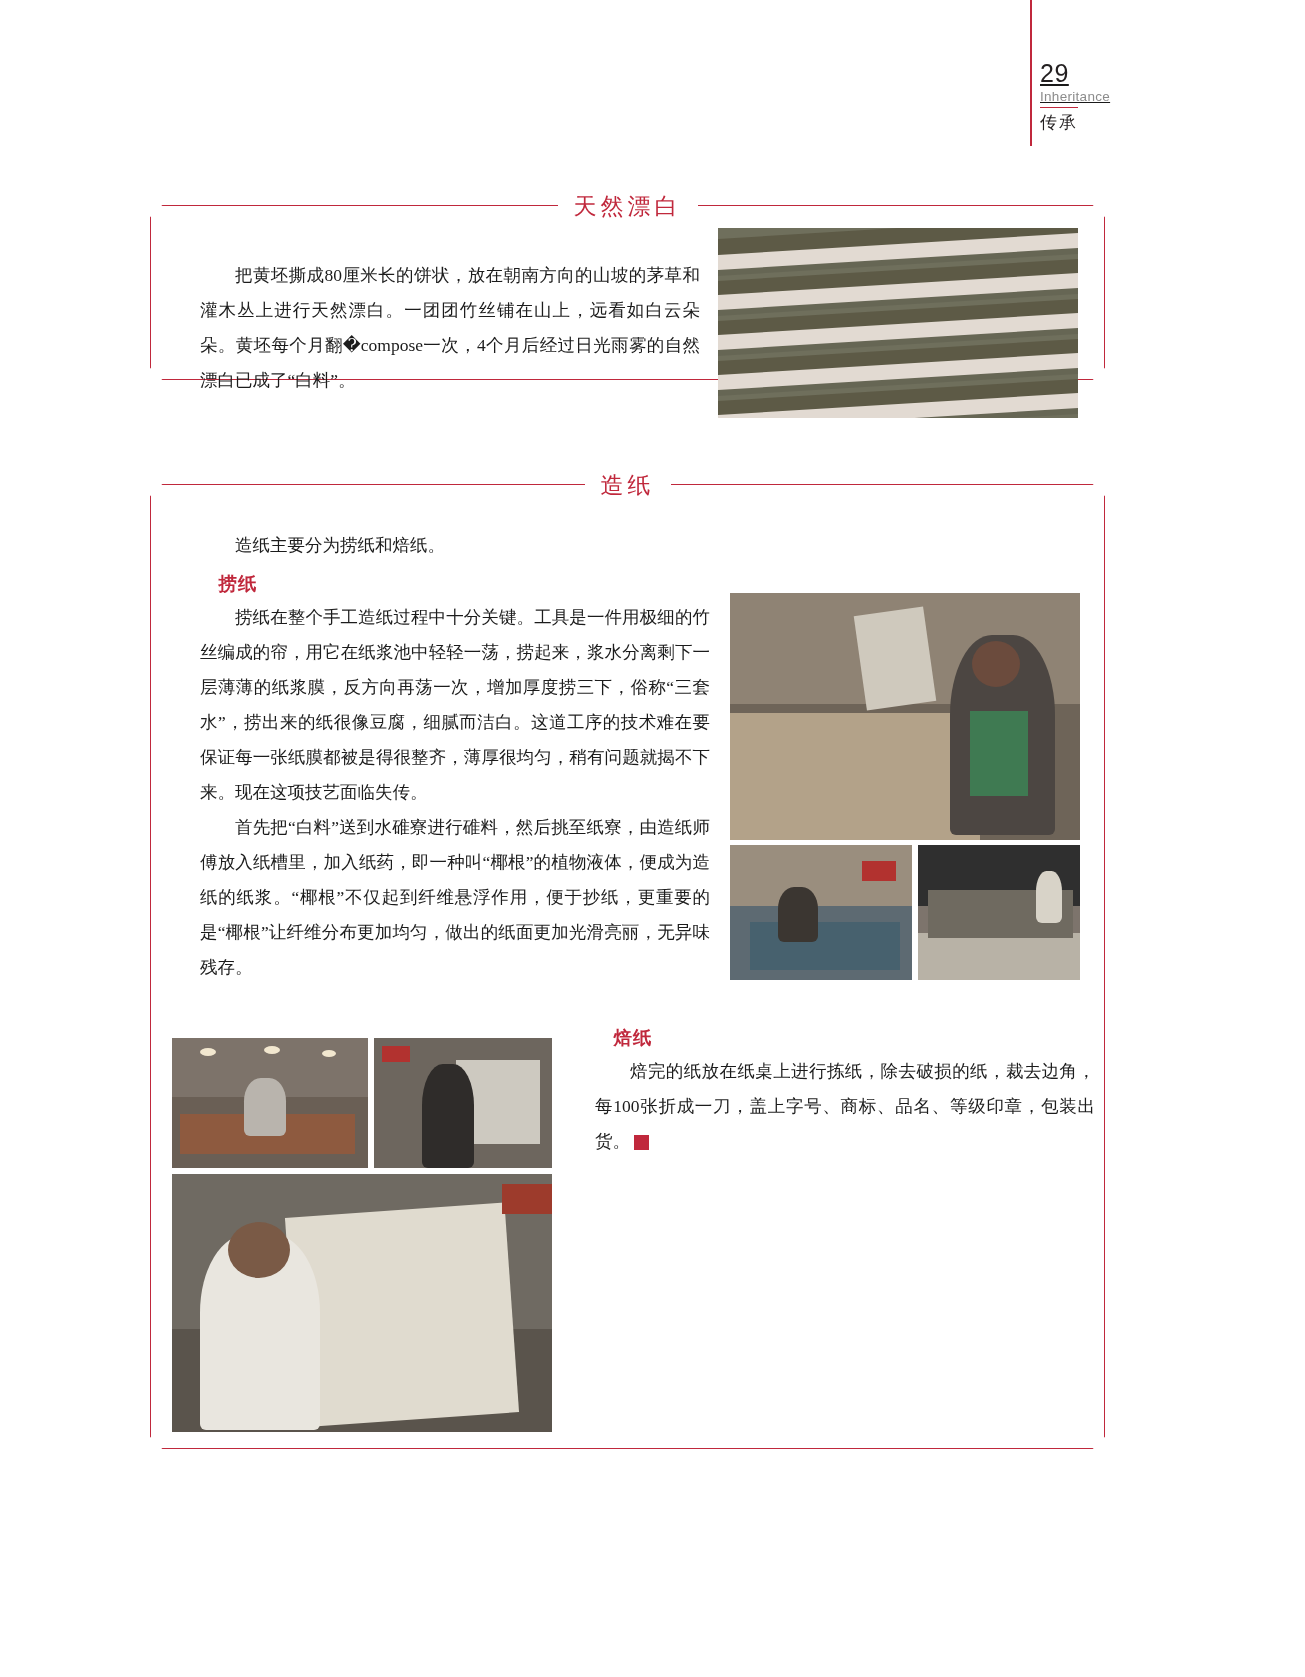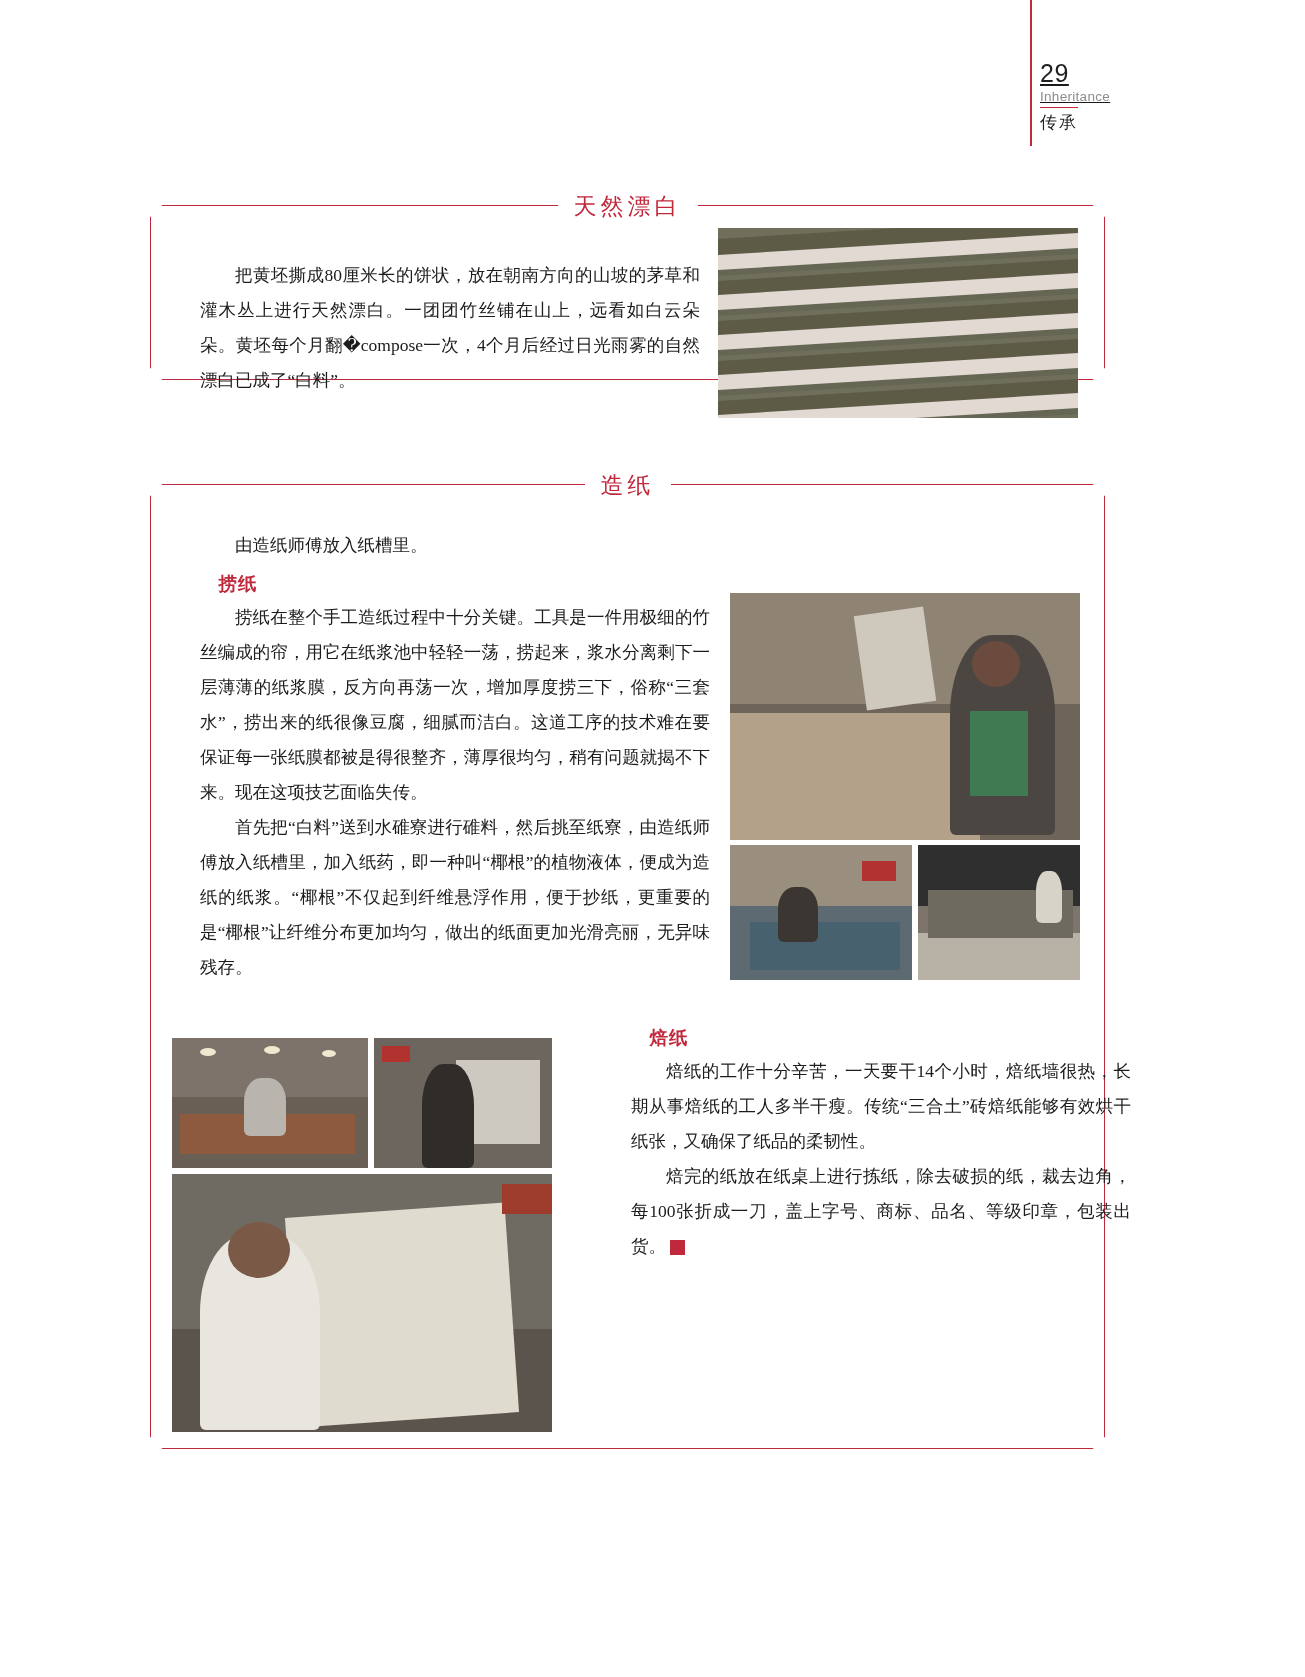--- a/index.html
+++ b/index.html
@@ -197,21 +197,21 @@
 
 <div class="panel" style="left:150px; top:484px; width:955px; height:965px;">
   <div class="notch" style="left:-8px; top:-8px;"></div>
   <div class="notch" style="right:-8px; top:-8px;"></div>
   <div class="notch" style="left:-8px; bottom:-8px;"></div>
   <div class="notch" style="right:-8px; bottom:-8px;"></div>
   <div class="panel-title">造纸</div>
 </div>
 
 <div style="position:absolute; left:200px; top:528px; width:500px;">
-  <p class="para indent">由造纸师傅放入纸槽里。</p>
+  <p class="para indent">造纸主要分为捞纸和焙纸。</p>
 </div>
 
 <div style="position:absolute; left:200px; top:568px; width:510px;">
   <p class="subhead">捞纸</p>
   <p class="para indent">捞纸在整个手工造纸过程中十分关键。工具是一件用极细的竹丝编成的帘，用它在纸浆池中轻轻一荡，捞起来，浆水分离剩下一层薄薄的纸浆膜，反方向再荡一次，增加厚度捞三下，俗称“三套水”，捞出来的纸很像豆腐，细腻而洁白。这道工序的技术难在要保证每一张纸膜都被是得很整齐，薄厚很均匀，稍有问题就揭不下来。现在这项技艺面临失传。</p>
   <p class="para indent">首先把“白料”送到水碓寮进行碓料，然后挑至纸寮，由造纸师傅放入纸槽里，加入纸药，即一种叫“椰根”的植物液体，便成为造纸的纸浆。“椰根”不仅起到纤维悬浮作用，便于抄纸，更重要的是“椰根”让纤维分布更加均匀，做出的纸面更加光滑亮丽，无异味残存。</p>
 </div>
 
 <div class="photo ph-int" style="left:730px; top:593px; width:350px; height:247px;">
   <div class="wall" style="background:#8f8374;"></div>
@@ -257,17 +257,16 @@
 
 <div class="photo ph-int" style="left:172px; top:1174px; width:380px; height:258px;">
   <div class="wall" style="background:#6f6a62; height:60%;"></div>
   <div class="floor" style="background:#5a544c; height:40%;"></div>
   <div class="sheet" style="left:120px; top:36px; width:220px; height:210px; background:#e0dbcf; transform:rotate(-4deg);"></div>
   <div class="pers" style="left:28px; top:60px; width:120px; height:196px; background:#e9e6df;"></div>
   <div class="band" style="left:56px; top:48px; width:62px; height:56px; background:#7a5a46; border-radius:50%;"></div>
   <div class="band" style="left:330px; top:10px; width:50px; height:30px; background:#9d3b2c;"></div>
 </div>
 
-<div style="position:absolute; left:595px; top:1022px; width:500px;margin-left:36px;">
+<div style="position:absolute; left:595px; top:1022px; width:500px;">
   <p class="subhead">焙纸</p>
-  <p class="para indent">焙纸的工作十分辛苦，一天要干14个小时，焙纸墙很热，长期从事焙纸的工人多半干瘦。传统“三合土”砖焙纸能够有效烘干纸张，又确保了纸品的柔韧性。</p>
   <p class="para indent"><span>焙完的纸放在纸桌上进行拣纸，除去破损的纸，裁去边角，每100张折成一刀，盖上字号、商标、品名、等级印章，包装出货。</span><span class="endmark">S</span></p>
 </div>
 
 </body></html>

